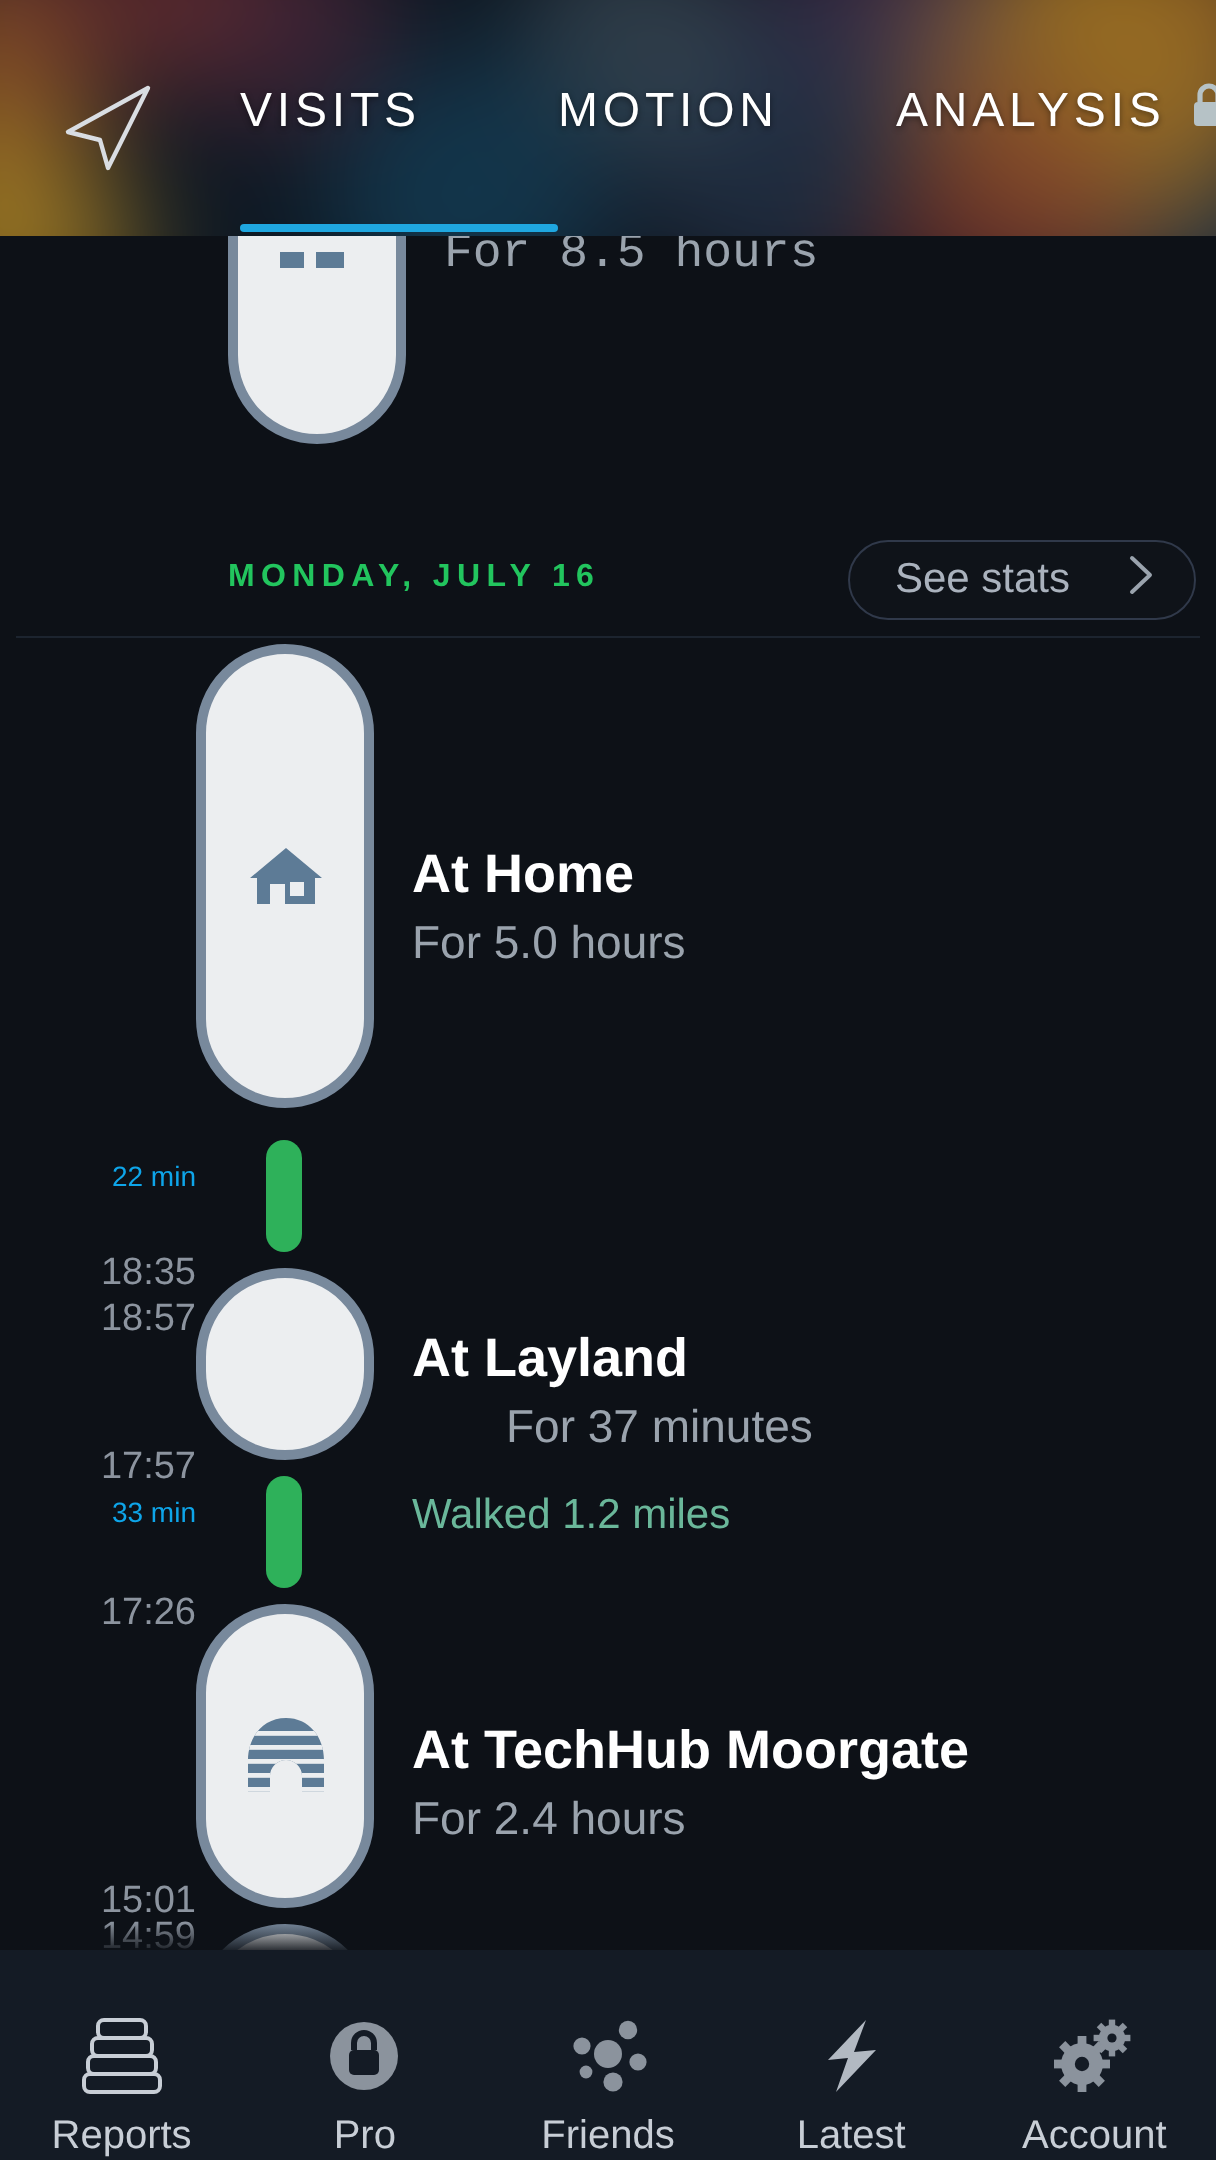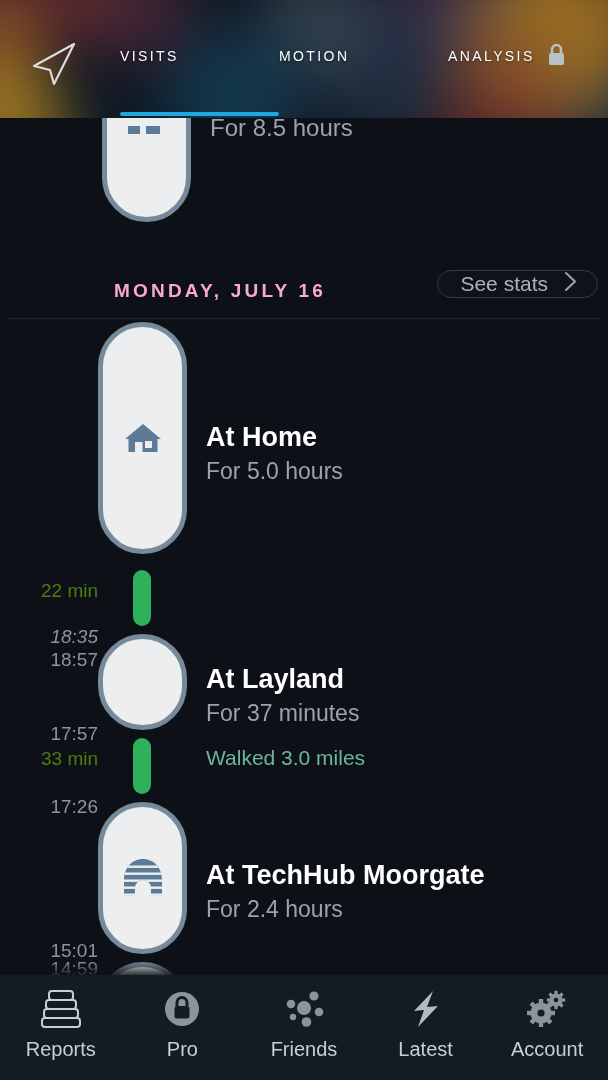--- a/index.html
+++ b/index.html
@@ -33,59 +33,59 @@
       radial-gradient(circle at 97% 72%, rgba(60,90,120,.6) 0 8%, rgba(60,90,120,0) 18%),
       linear-gradient(105deg,#14202c 0%,#101c28 40%,#1a1520 70%,#121a26 100%);
     filter:blur(22px);
   }
   .header-scrim{position:absolute;inset:0;background:rgba(10,16,24,.34);}
   .nav-arrow{
     position:absolute;left:26px;top:40px;width:56px;height:48px;
   }
   .tab{
     position:absolute;top:0;height:112px;display:flex;align-items:center;
-    color:#ffffff;font-size:14px;letter-spacing:2.4px;font-weight:500;
+    color:#ffffff;font-size:24px;letter-spacing:2.4px;font-weight:500;
     text-shadow:0 1px 3px rgba(0,0,0,.45);
   }
   .tab-visits{left:120px;}
   .tab-motion{left:279px;}
   .tab-analysis{left:448px;}
   .lock-badge{display:inline-block;margin-left:11px;}
   .tab-underline{
     position:absolute;left:120px;top:112px;width:159px;height:4px;
     background:#1fa7e0;border-radius:2px;
   }
 
   
   .content{
     position:absolute;top:118px;left:0;width:608px;height:857px;
     background:#0d1117;overflow:hidden;
   }
 
   
-  .partial-card{position:absolute;left:4px;top:0;width:516px;height:112px;}
+  .partial-card{position:absolute;left:16px;top:0;width:516px;height:112px;font-family:Liberation Mono, monospace;}
   .partial-pill{
     position:absolute;left:98px;top:-48px;width:89px;height:152px;
     background:#eceef0;border:5px solid #78899c;border-radius:46px;
     box-sizing:border-box;
   }
   .partial-pill-icon{position:absolute;left:122px;top:-6px;width:40px;height:22px;}
   .partial-sub{
     position:absolute;left:206px;top:-4px;color:#9aa3ad;font-size:24px;
   }
 
   
   .date-row{position:absolute;left:0;top:152px;width:608px;height:54px;}
   .date-label{
-    position:absolute;left:114px;top:10px;color:#f9a8d4;font-size:19px;
+    position:absolute;left:114px;top:10px;color:#22c55e;font-size:16px;
     letter-spacing:3.2px;font-weight:600;
   }
   .see-stats{
-    position:absolute;right:10px;top:0;height:28px;
-    display:flex;align-items:center;gap:16px;
+    position:absolute;right:10px;top:0;height:40px;
+    display:flex;align-items:center;gap:29px;
     padding:0 20px 0 22px;border:1px solid #30394a;border-radius:22px;
     color:#aab2bd;font-size:21px;background:rgba(255,255,255,0.012);
     box-sizing:border-box;
   }
   .divider{
     position:absolute;left:8px;top:200px;width:592px;height:1px;
     background:#1c242f;
   }
 
   
@@ -104,33 +104,33 @@
   }
   .visit-sub{
     position:absolute;left:206px;color:#9aa3ad;font-size:23px;white-space:nowrap;
   }
   .time-label{
     position:absolute;width:92px;text-align:right;left:6px;
     color:#8c949f;font-size:19px;
   }
   .dur-label{
     position:absolute;width:92px;text-align:right;left:6px;
-    color:#4d7c0f;font-size:19px;
+    color:#0ea5e9;font-size:14px;
   }
   .move-bar{
     position:absolute;left:133px;width:18px;border-radius:9px;background:#2eb15a;
   }
   .move-text{
     position:absolute;left:206px;color:#6ab79a;font-size:21px;white-space:nowrap;
   }
 
   
   .tabbar{
     position:absolute;left:0;bottom:0;width:608px;height:105px;
-    background:#141b25;display:flex;align-items:flex-start;z-index:40;
+    background:#141b25;display:flex;align-items:flex-end;z-index:40;
   }
   .tabbar-item{
     flex:1;display:flex;flex-direction:column;align-items:center;
     padding-top:11px;gap:6px;
   }
   .tabbar-ico{height:46px;display:flex;align-items:center;justify-content:center;}
   .tabbar-label{font-size:20px;color:#c8ced6;}
   .tabbar-item.active .tabbar-label{color:#3aa7dd;}
   .fade-top{
     position:absolute;left:0;bottom:105px;width:608px;height:14px;
@@ -216,29 +216,29 @@
       </div>
 
       <div class="visit" style="top:244px;height:72px;">
         <div class="move-bar" style="top:8px;height:56px;"></div>
         <div class="dur-label" style="top:18px;">22 min</div>
       </div>
 
       <div class="visit" style="top:316px;height:124px;">
         <div class="pill" style="top:0;height:96px;"></div>
         <div class="visit-title" style="top:30px;">At Layland</div>
-        <div class="visit-sub" style="top:66px;">For 37 minutes</div>
-        <div class="time-label" style="top:-8px;font-style:italic;">18:35</div>
+        <div class="visit-sub" style="top:66px;margin-left:47px;">For 37 minutes</div>
+        <div class="time-label" style="top:-8px;">18:35</div>
         <div class="time-label" style="top:89px;">17:57</div>
       </div>
 
       <div class="visit" style="top:412px;height:72px;">
         <div class="move-bar" style="top:8px;height:56px;"></div>
         <div class="dur-label" style="top:18px;">33 min</div>
-        <div class="move-text" style="top:16px;">Walked 3.0 miles</div>
+        <div class="move-text" style="top:16px;">Walked 1.2 miles</div>
       </div>
 
       <div class="visit" style="top:484px;height:156px;">
         <div class="pill" style="top:0;height:152px;">
           <span class="pill-icon">
             <svg width="42" height="40" viewBox="0 0 42 40">
               <defs>
                 <clipPath id="hiveclip1">
                   <path d="M21 1 C32.5 1 40 10.5 40 22 L40 38 L29 38 L29 30
                            a8 8 0 0 0 -16 0 L13 38 L2 38 L2 22 C2 10.5 9.5 1 21 1 Z"></path>

